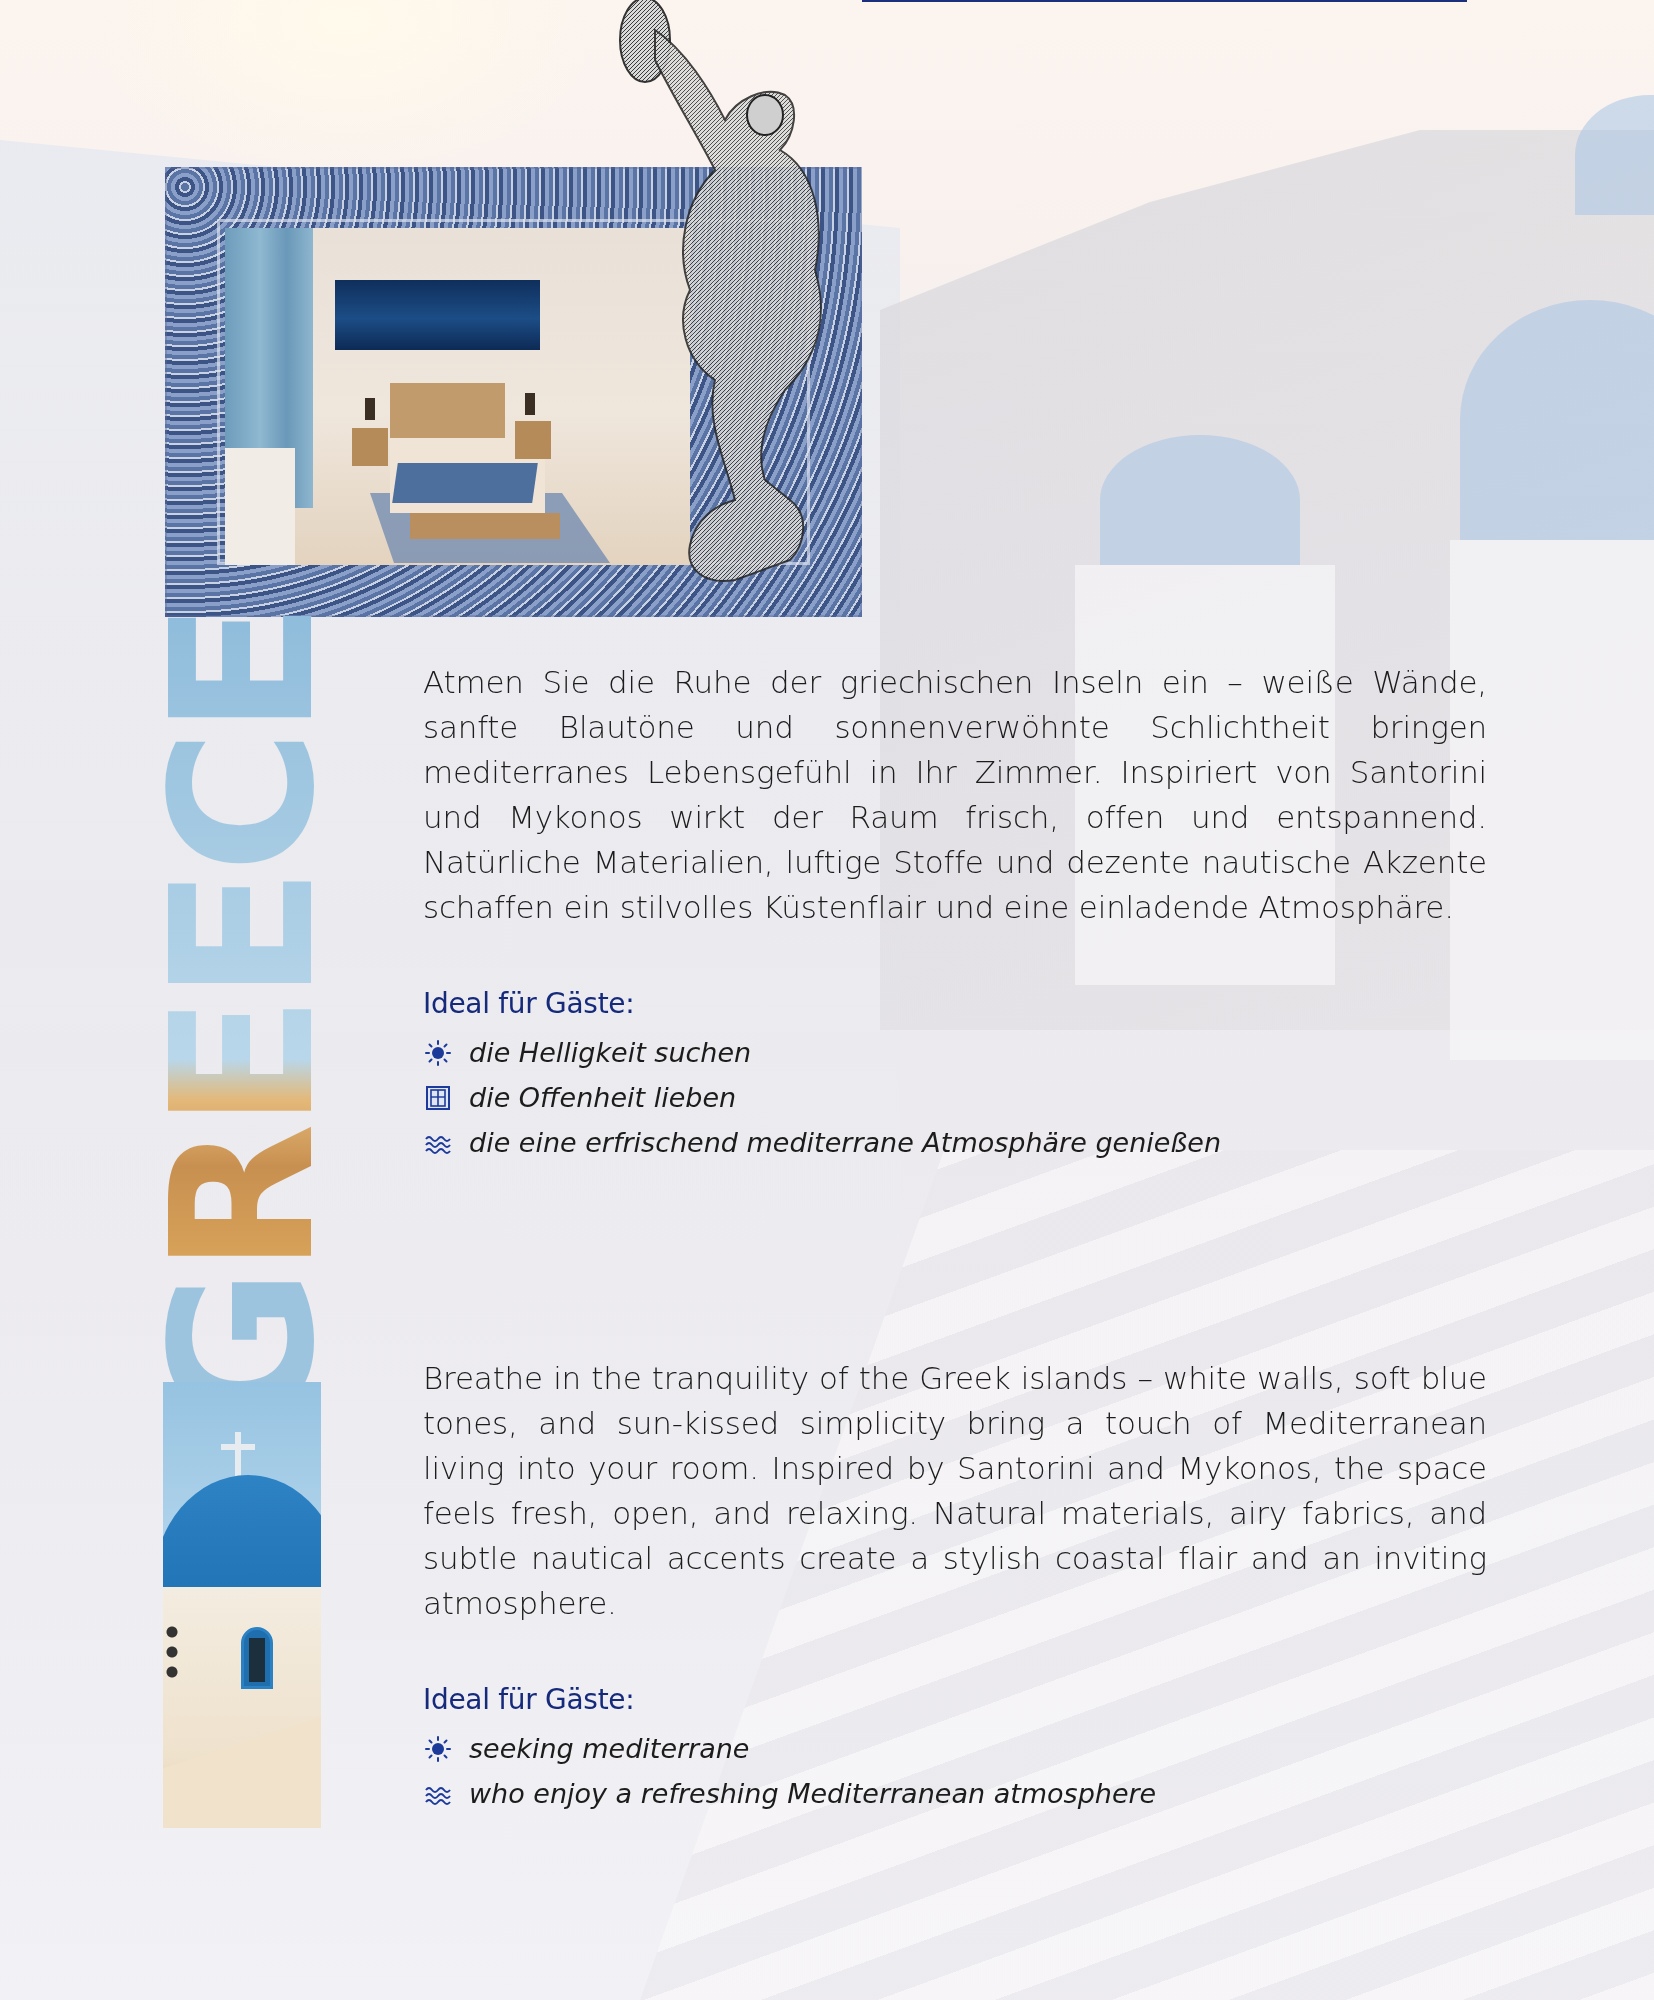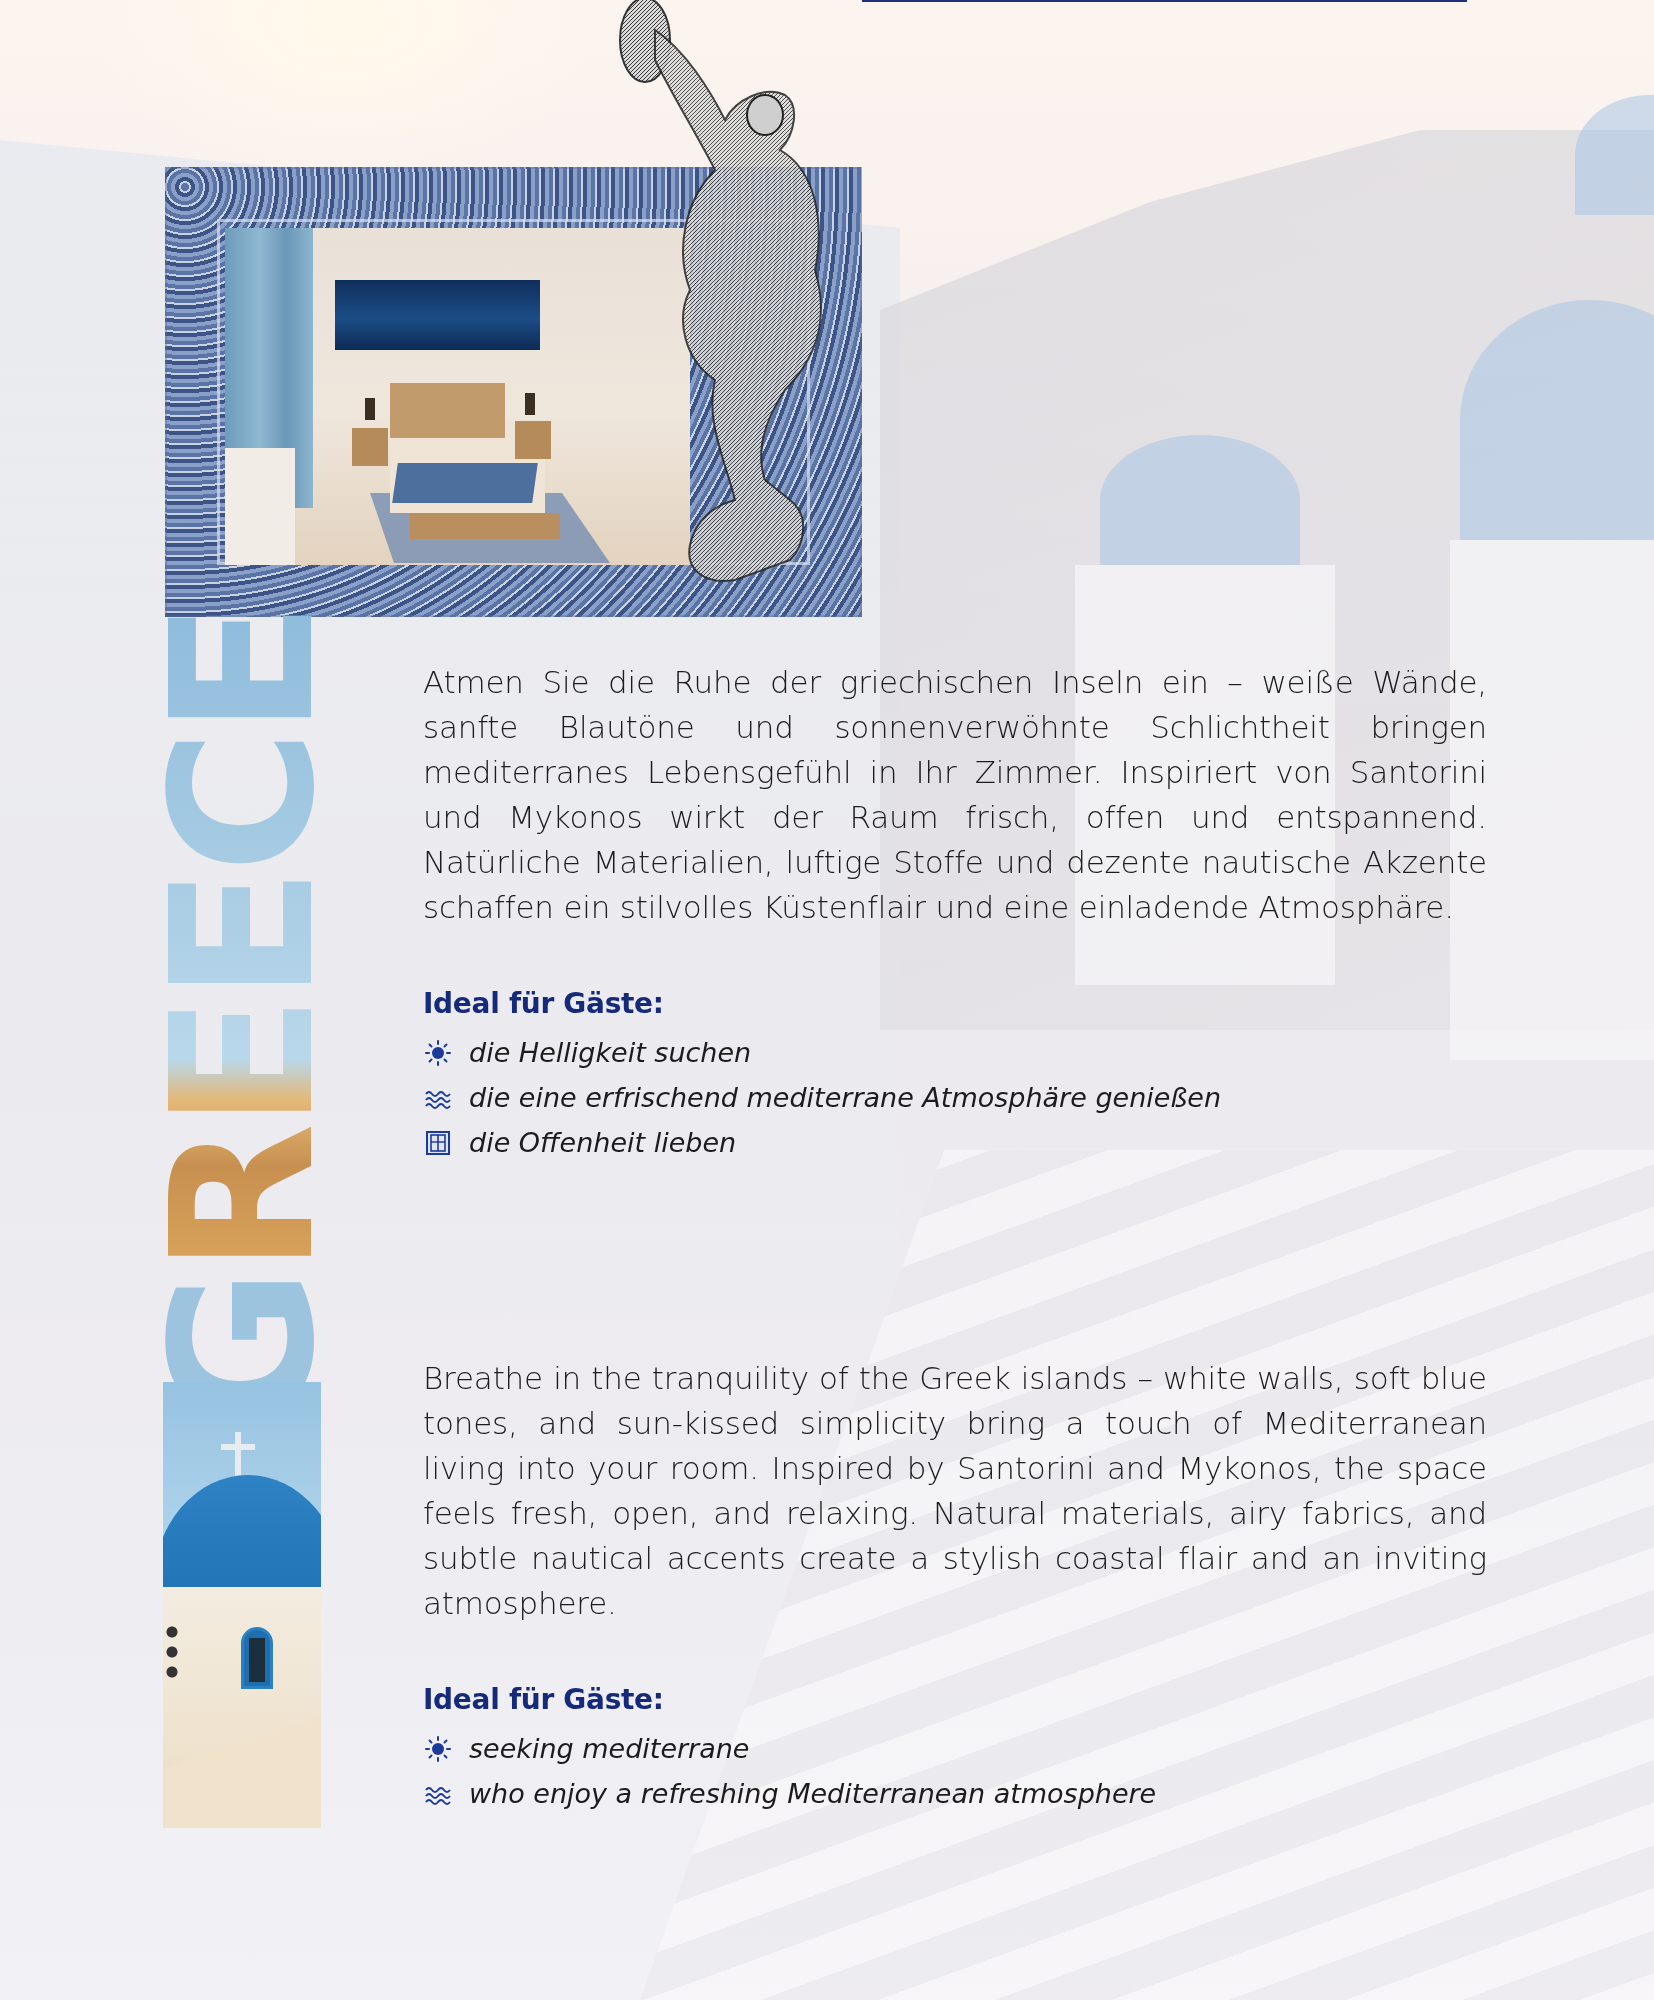--- a/index.html
+++ b/index.html
@@ -100,21 +100,21 @@
     background:radial-gradient(circle at 7px 10px,#333 5px,transparent 6px),
                radial-gradient(circle at 7px 30px,#333 5px,transparent 6px),
                radial-gradient(circle at 7px 50px,#333 5px,transparent 6px); }
   .church-image .roof { position:absolute; left:-20px; top:360px; width:220px; height:120px;
     background:#f0e2cb; transform:rotate(-18deg); }
 
   
   .text-block { position:absolute; left:423px; width:1064px; color:#1c1c1c;
     font-family:"DejaVu Sans", sans-serif; font-weight:300; }
   .para { font-size:31px; line-height:45px; text-align:justify; margin:0; letter-spacing:-0.2px; }
-  .ideal-title { font-size:28px; font-weight:bold; color:#162a7c; margin:0; line-height:40px; letter-spacing:-0.3px; }
+  .ideal-title { font-size:28px; font-weight:normal; color:#162a7c; margin:0; line-height:40px; letter-spacing:-0.3px; }
   .ideal-list { list-style:none; margin:6px 0 0 0; padding:0;font-style:italic; }
   .ideal-list li { font-size:27px; line-height:45px; display:flex; align-items:center; }
   .ico { display:inline-flex; width:30px; height:30px; margin-right:16px; align-items:center; justify-content:center; flex:none; }
   .ico svg { width:26px; height:26px; }
 
   #de { top:660px; }
   #de .ideal-title { margin-top:54px; }
   #en { top:1356px; }
   #en .ideal-title { margin-top:54px; }
 </style>
@@ -200,39 +200,39 @@
               <line x1="4.5" y1="21.5" x2="6.5" y2="19.5"></line>
               <line x1="19.5" y1="6.5" x2="21.5" y2="4.5"></line>
             </g>
           </svg>
       </span>
       <span>die Helligkeit suchen</span>
     </li>
     <li>
       <span class="ico">
         <svg viewBox="0 0 26 26">
+            <rect x="2" y="2" width="22" height="22" fill="#dfe5f3" stroke="#1c3a9a" stroke-width="2"></rect>
+            <rect x="6" y="5" width="14" height="16" fill="none" stroke="#1c3a9a" stroke-width="1.6"></rect>
+            <line x1="13" y1="5" x2="13" y2="21" stroke="#1c3a9a" stroke-width="1.6"></line>
+            <line x1="6" y1="12" x2="20" y2="12" stroke="#1c3a9a" stroke-width="1.4"></line>
+          </svg>
+      </span>
+      <span>die Offenheit lieben</span>
+    </li>
+    <li>
+      <span class="ico">
+        <svg viewBox="0 0 26 26">
             <g fill="none" stroke="#1c3a9a" stroke-width="2">
               <path d="M1 9 Q4 5 7 9 T13 9 T19 9 T25 9"></path>
               <path d="M1 15 Q4 11 7 15 T13 15 T19 15 T25 15"></path>
               <path d="M1 21 Q4 17 7 21 T13 21 T19 21 T25 21"></path>
             </g>
           </svg>
       </span>
       <span>die eine erfrischend mediterrane Atmosphäre genießen</span>
-    </li>
-    <li>
-      <span class="ico">
-        <svg viewBox="0 0 26 26">
-            <rect x="2" y="2" width="22" height="22" fill="#dfe5f3" stroke="#1c3a9a" stroke-width="2"></rect>
-            <rect x="6" y="5" width="14" height="16" fill="none" stroke="#1c3a9a" stroke-width="1.6"></rect>
-            <line x1="13" y1="5" x2="13" y2="21" stroke="#1c3a9a" stroke-width="1.6"></line>
-            <line x1="6" y1="12" x2="20" y2="12" stroke="#1c3a9a" stroke-width="1.4"></line>
-          </svg>
-      </span>
-      <span>die Offenheit lieben</span>
     </li>
   </ul>
 </div>
 
 <div class="text-block" id="en">
   <p class="para">Breathe in the tranquility of the Greek islands – white walls, soft blue tones, and sun-kissed simplicity bring a touch of Mediterranean living into your room. Inspired by Santorini and Mykonos, the space feels fresh, open, and relaxing. Natural materials, airy fabrics, and subtle nautical accents create a stylish coastal flair and an inviting atmosphere.</p>
   <h3 class="ideal-title">Ideal für Gäste:</h3>
   <ul class="ideal-list">
     <li>
       <span class="ico">

